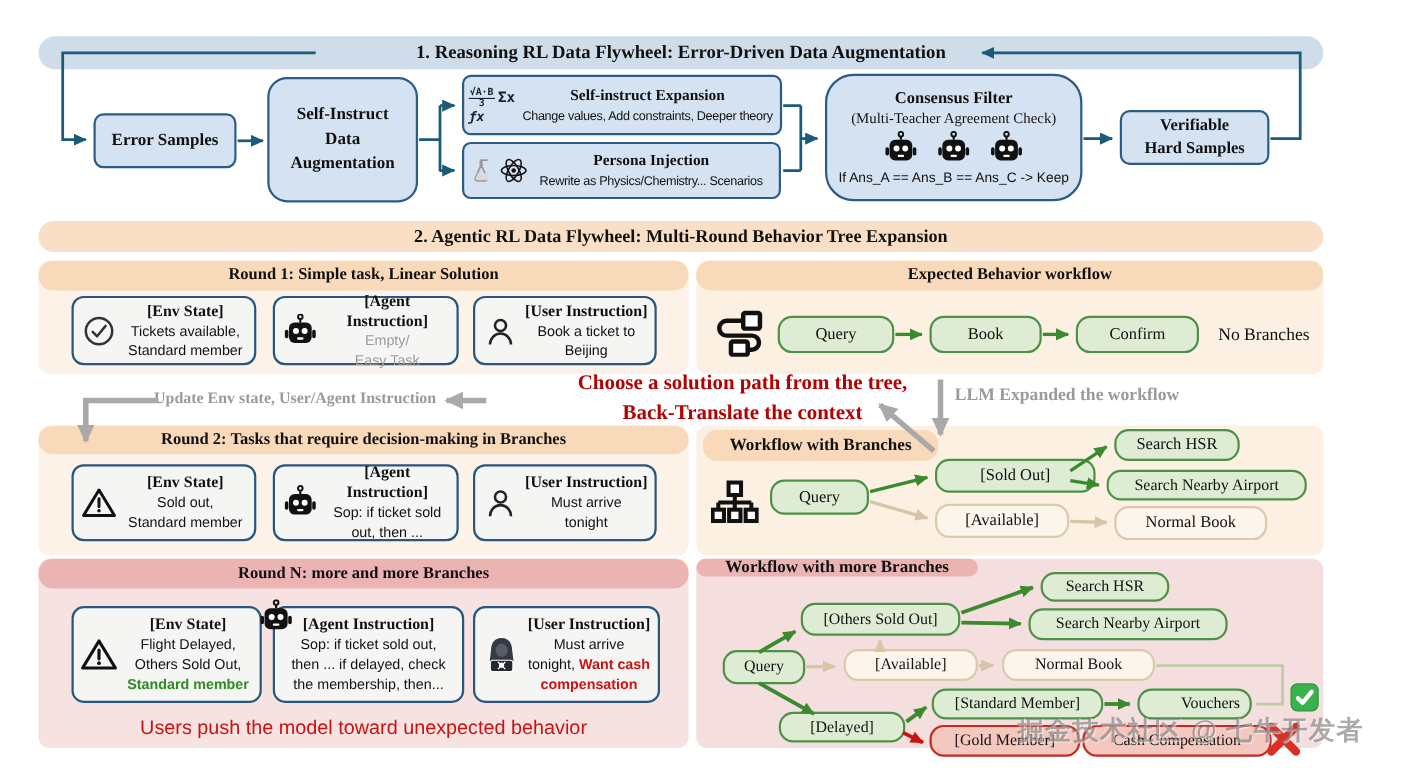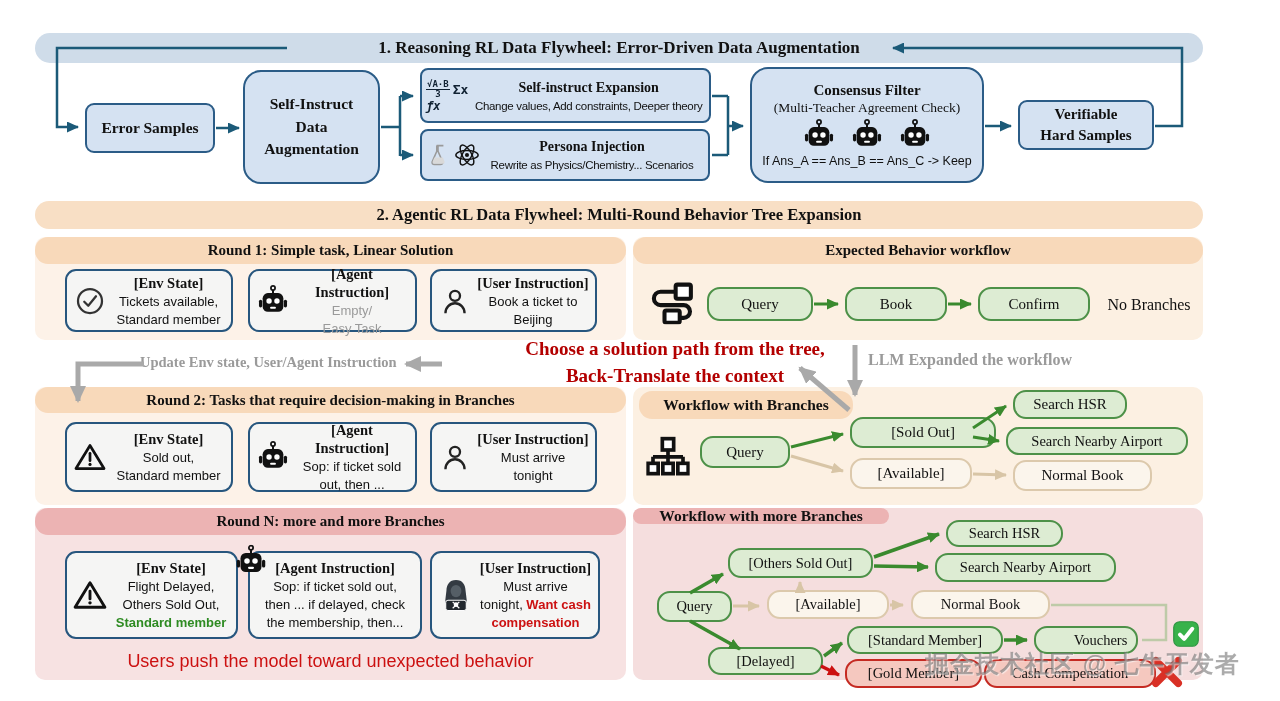--- a/index.html
+++ b/index.html
@@ -175,21 +175,21 @@
         <svg class="ic" width="26" height="26">
           <use href="#sym-atom"></use>
         </svg>
       </span>
     <span style="flex:1;text-align:center;">
       <span class="b-title">Persona Injection</span><br>
       <span class="b-sub">Rewrite as Physics/Chemistry... Scenarios</span>
     </span>
   </div>
 
-  <div class="n nodes bluebox big" style="left:750px;top:67px;width:234px;height:116px;display:flex;flex-direction:column;align-items:center;justify-content:center;gap:1px;">
+  <div class="n nodes bluebox big" style="left:750px;top:67px;width:234px;height:116px;display:flex;flex-direction:column;align-items:center;justify-content:center;gap:1px;border-radius:26px;">
     <span style="font-size:15px;">Consensus Filter</span>
     <span style="font-weight:normal;font-size:13.5px;">(Multi-Teacher Agreement Check)</span>
     <span style="display:flex;gap:18px;margin:2px 0;">
       <span>
           <svg class="ic" width="30" height="32">
             <use href="#sym-robot"></use>
           </svg>
         </span>
       <span>
           <svg class="ic" width="30" height="32">

